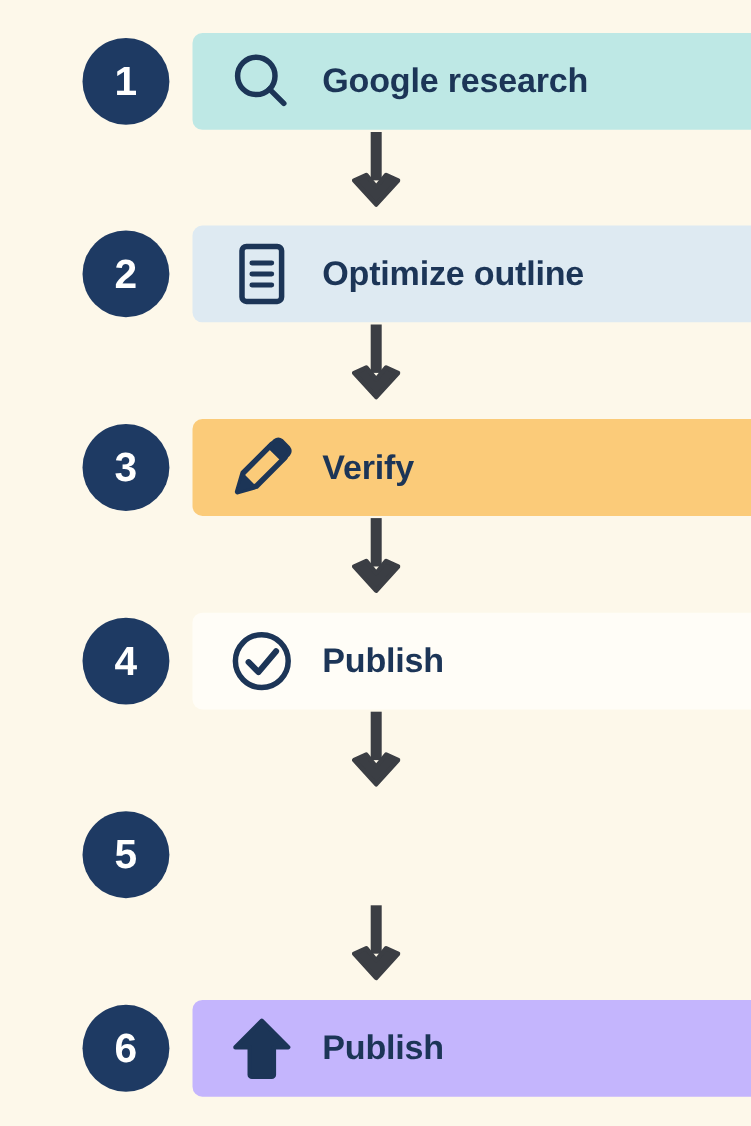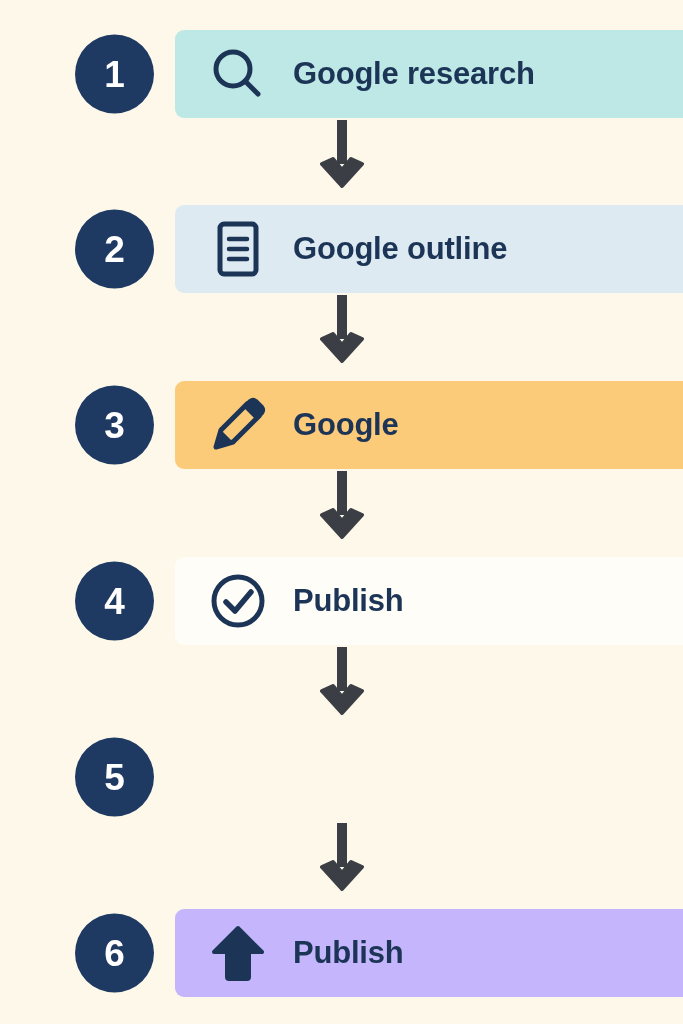--- a/index.html
+++ b/index.html
@@ -115,42 +115,42 @@
   <div class="step-row" style="top:205px;">
     <div class="card" style="background:#DEEAF2;">
       <span class="icon-slot">
         <svg width="62" height="62" viewBox="0 0 62 62">
           <rect x="13" y="6" width="36" height="50" rx="4" fill="none" stroke="#1C3557" stroke-width="5"></rect>
           <line x1="22" y1="21" x2="40" y2="21" stroke="#1C3557" stroke-width="4.5" stroke-linecap="round"></line>
           <line x1="22" y1="31" x2="40" y2="31" stroke="#1C3557" stroke-width="4.5" stroke-linecap="round"></line>
           <line x1="22" y1="41" x2="40" y2="41" stroke="#1C3557" stroke-width="4.5" stroke-linecap="round"></line>
         </svg>
       </span>
-      <span class="card-label">Google outline</span>
+      <span class="card-label">Optimize outline</span>
     </div>
     <div class="badge">2</div>
   </div>
 
   <div class="connector" style="top:293px;">
     <svg width="44" height="72" viewBox="0 0 44 72">
       <rect x="17" y="2" width="10" height="44" fill="#3B3E44"></rect>
       <path d="M22 68 L2 46 L13 41 L22 52 L31 41 L42 46 Z" fill="#3B3E44" stroke="#3B3E44" stroke-width="4" stroke-linejoin="round"></path>
     </svg>
   </div>
 
   <div class="step-row" style="top:381px;">
     <div class="card" style="background:#FBCB79;">
       <span class="icon-slot">
         <svg width="62" height="62" viewBox="0 0 62 62">
           <path d="M9 53 L14 36 L40 10 L52 22 L26 48 Z" fill="none" stroke="#1C3557" stroke-width="5" stroke-linejoin="round"></path>
           <path d="M38 12 L50 24 L55 19 A5 5 0 0 0 55 13 L49 7 A5 5 0 0 0 43 7 Z" fill="#1C3557" stroke="#1C3557" stroke-width="4" stroke-linejoin="round"></path>
           <path d="M9 53 L14 36 L26 48 Z" fill="#1C3557"></path>
         </svg>
       </span>
-      <span class="card-label">Google</span>
+      <span class="card-label">Verify</span>
     </div>
     <div class="badge">3</div>
   </div>
 
   <div class="connector" style="top:469px;">
     <svg width="44" height="72" viewBox="0 0 44 72">
       <rect x="17" y="2" width="10" height="44" fill="#3B3E44"></rect>
       <path d="M22 68 L2 46 L13 41 L22 52 L31 41 L42 46 Z" fill="#3B3E44" stroke="#3B3E44" stroke-width="4" stroke-linejoin="round"></path>
     </svg>
   </div>

